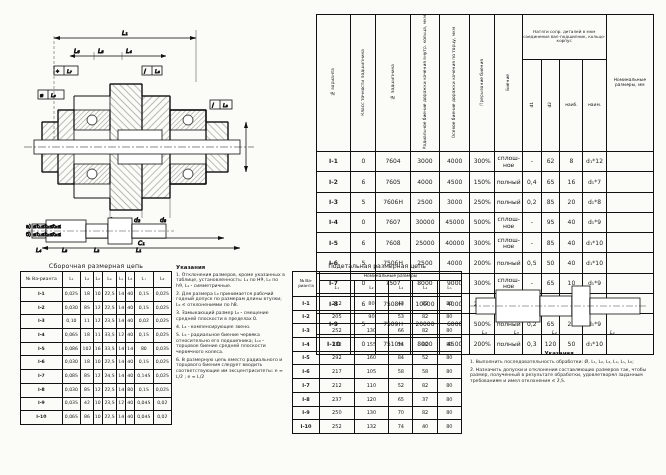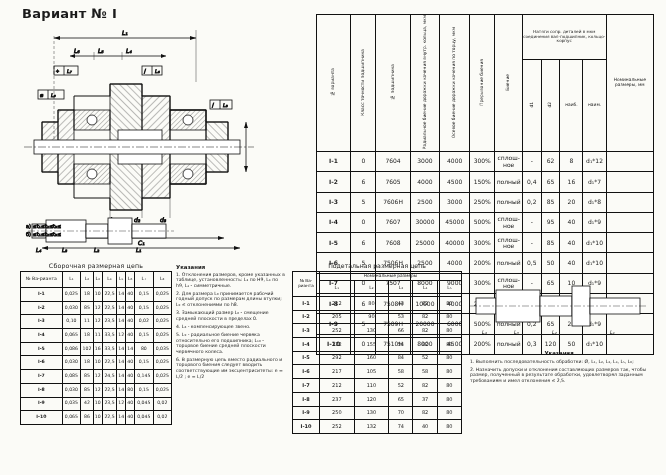--- a/index.html
+++ b/index.html
@@ -48,21 +48,20 @@
   
   #notes2{position:absolute;left:470px;top:350px;width:178px;font-size:4.6px;line-height:1.22;}
   #notes2 .nh{font-size:5.4px;font-weight:bold;margin-bottom:2px;text-align:center;}
   #notes2 p{margin:0 0 2.5px 0;}
 </style>
 </head>
 <body>
 
 <div class="page">
 
-  <div class="title">Вариант № I</div>
 
   <div id="drawing">
     <svg width="296" height="232" viewBox="0 0 296 232">
       <defs>
         <pattern id="hatchA" width="5" height="5" patternTransform="rotate(45)" patternUnits="userSpaceOnUse">
           <line x1="0" y1="0" x2="0" y2="5" stroke="#222" stroke-width="0.6"></line>
         </pattern>
         <pattern id="hatchB" width="5" height="5" patternTransform="rotate(-45)" patternUnits="userSpaceOnUse">
           <line x1="0" y1="0" x2="0" y2="5" stroke="#222" stroke-width="0.6"></line>
         </pattern>

